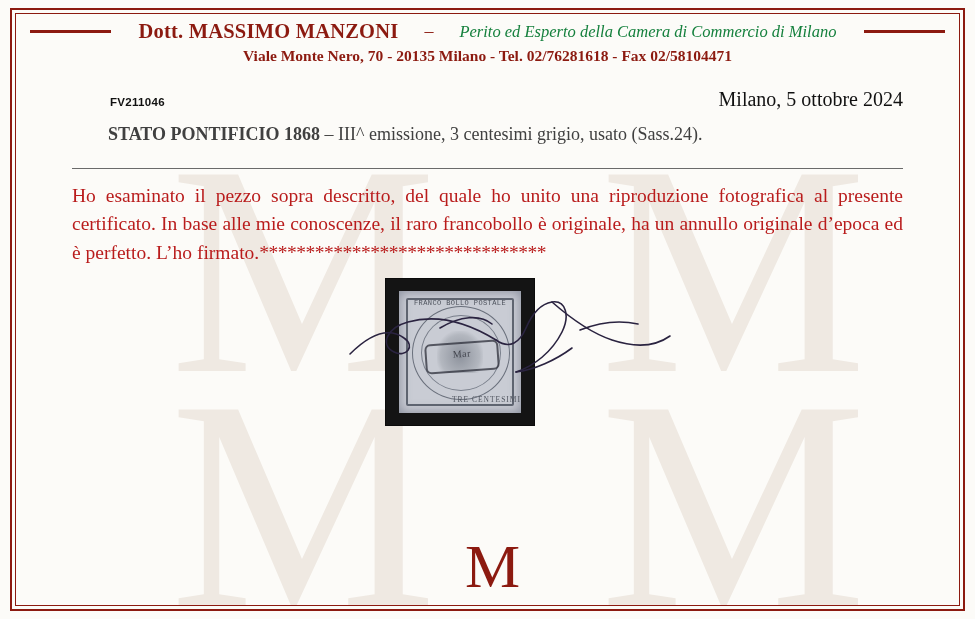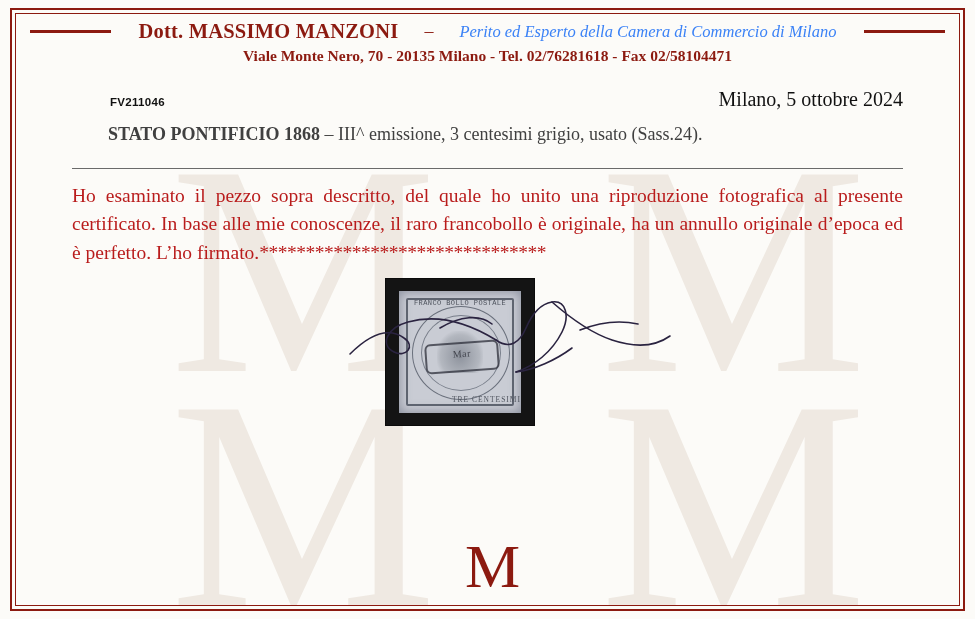--- a/index.html
+++ b/index.html
@@ -89,21 +89,21 @@
     white-space: nowrap;
   }
   .hdr-sep {
     font-size: 18px;
     color: #8c1a10;
     padding: 0 2px;
   }
   .hdr-title {
     font-size: 16.5px;
     font-style: italic;
-    color: #3b82f6;
+    color: #15803d;
     white-space: nowrap;
   }
   .hdr-address {
     margin-top: 4px;
     font-size: 15.5px;
     color: #8c1a10;
     white-space: nowrap;
     font-weight: bold;
   }
 

